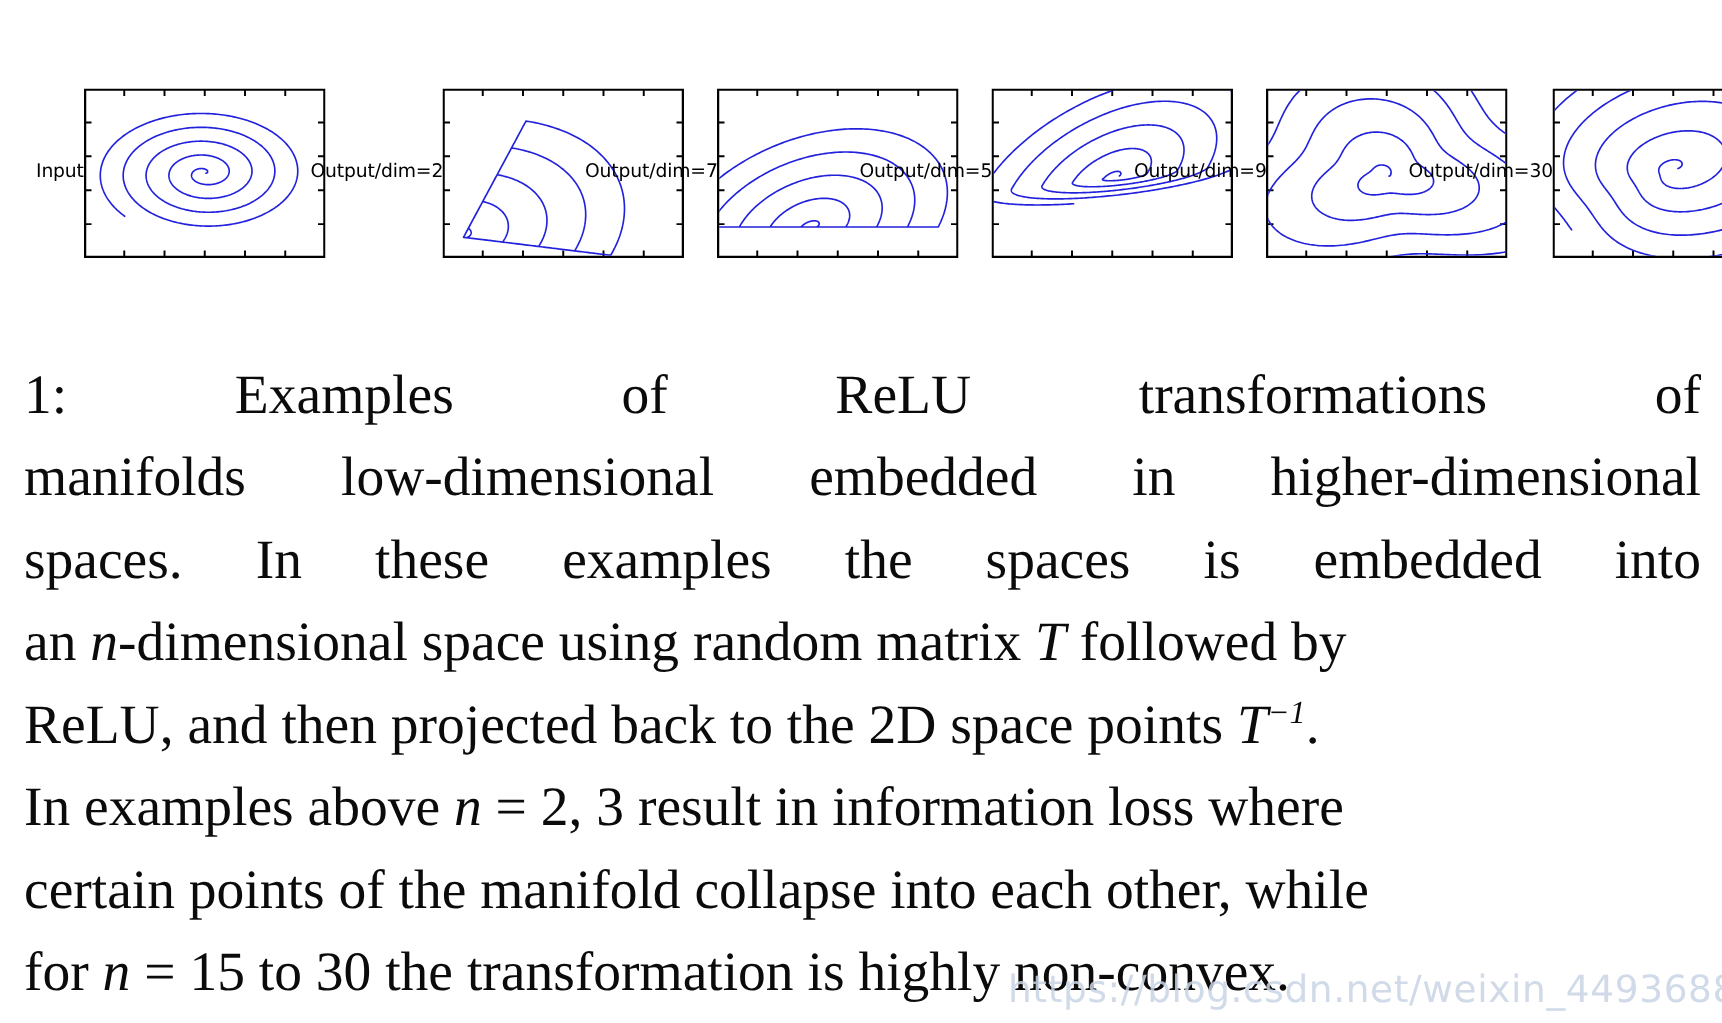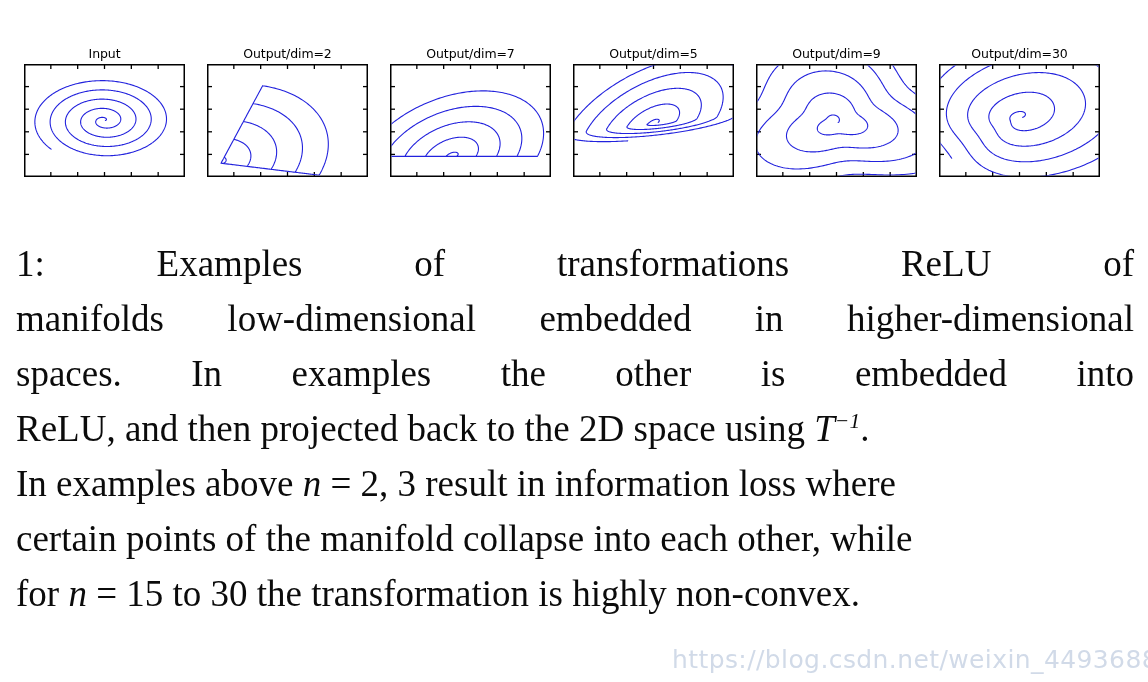--- a/index.html
+++ b/index.html
@@ -21,21 +21,21 @@
     left: 24px;
     top: 46px;
     width: 1088px;
     height: 136px;
     display: flex;
     gap: 22px;
   }
   .panel {
     width: 161px;
     display: flex;
-    flex-direction: column;
+    flex-direction: row;
     align-items: center;
   }
   .panel-title {
     font-family: "DejaVu Sans", sans-serif;
     font-size: 12.5px;
     color: #000000;
     line-height: 15px;
     height: 16px;
     letter-spacing: -0.1px;
     white-space: nowrap;
@@ -320,46 +320,48 @@
       </div>
     </div>
   </div>
 
 <div id="caption">
 
   <span class="cline justified">
     <span>1:</span>
     <span>Examples</span>
     <span>of</span>
+    <span>ReLU</span>
     <span>transformations</span>
-    <span>ReLU</span>
     <span>of</span>
   </span>
 
   <span class="cline justified">
     <span>manifolds</span>
     <span>low-dimensional</span>
     <span>embedded</span>
     <span>in</span>
     <span>higher-dimensional</span>
   </span>
 
   <span class="cline justified">
     <span>spaces.</span>
     <span>In</span>
+    <span>these</span>
     <span>examples</span>
     <span>the</span>
-    <span>other</span>
+    <span>spaces</span>
     <span>is</span>
     <span>embedded</span>
     <span>into</span>
   </span>
 
-
-  <span class="cline"><span>ReLU, and then projected back to the 2D space using </span><span class="mathvar"><span>T</span><sup>−1</sup></span><span>.</span></span>
+  <span class="cline"><span>an </span><span class="mathvar">n</span><span>-dimensional space using random matrix </span><span class="mathvar">T</span><span> followed by</span></span>
+
+  <span class="cline"><span>ReLU, and then projected back to the 2D space points </span><span class="mathvar"><span>T</span><sup>−1</sup></span><span>.</span></span>
 
   <span class="cline"><span>In examples above </span><span class="mathvar">n</span><span> = 2, 3 result in information loss where</span></span>
 
   <span class="cline">certain points of the manifold collapse into each other, while</span>
 
   <span class="cline"><span>for </span><span class="mathvar">n</span><span> = 15 to 30 the transformation is highly non-convex.</span></span>
 
 </div>
 
 <div id="watermark">https://blog.csdn.net/weixin_44936889</div>

